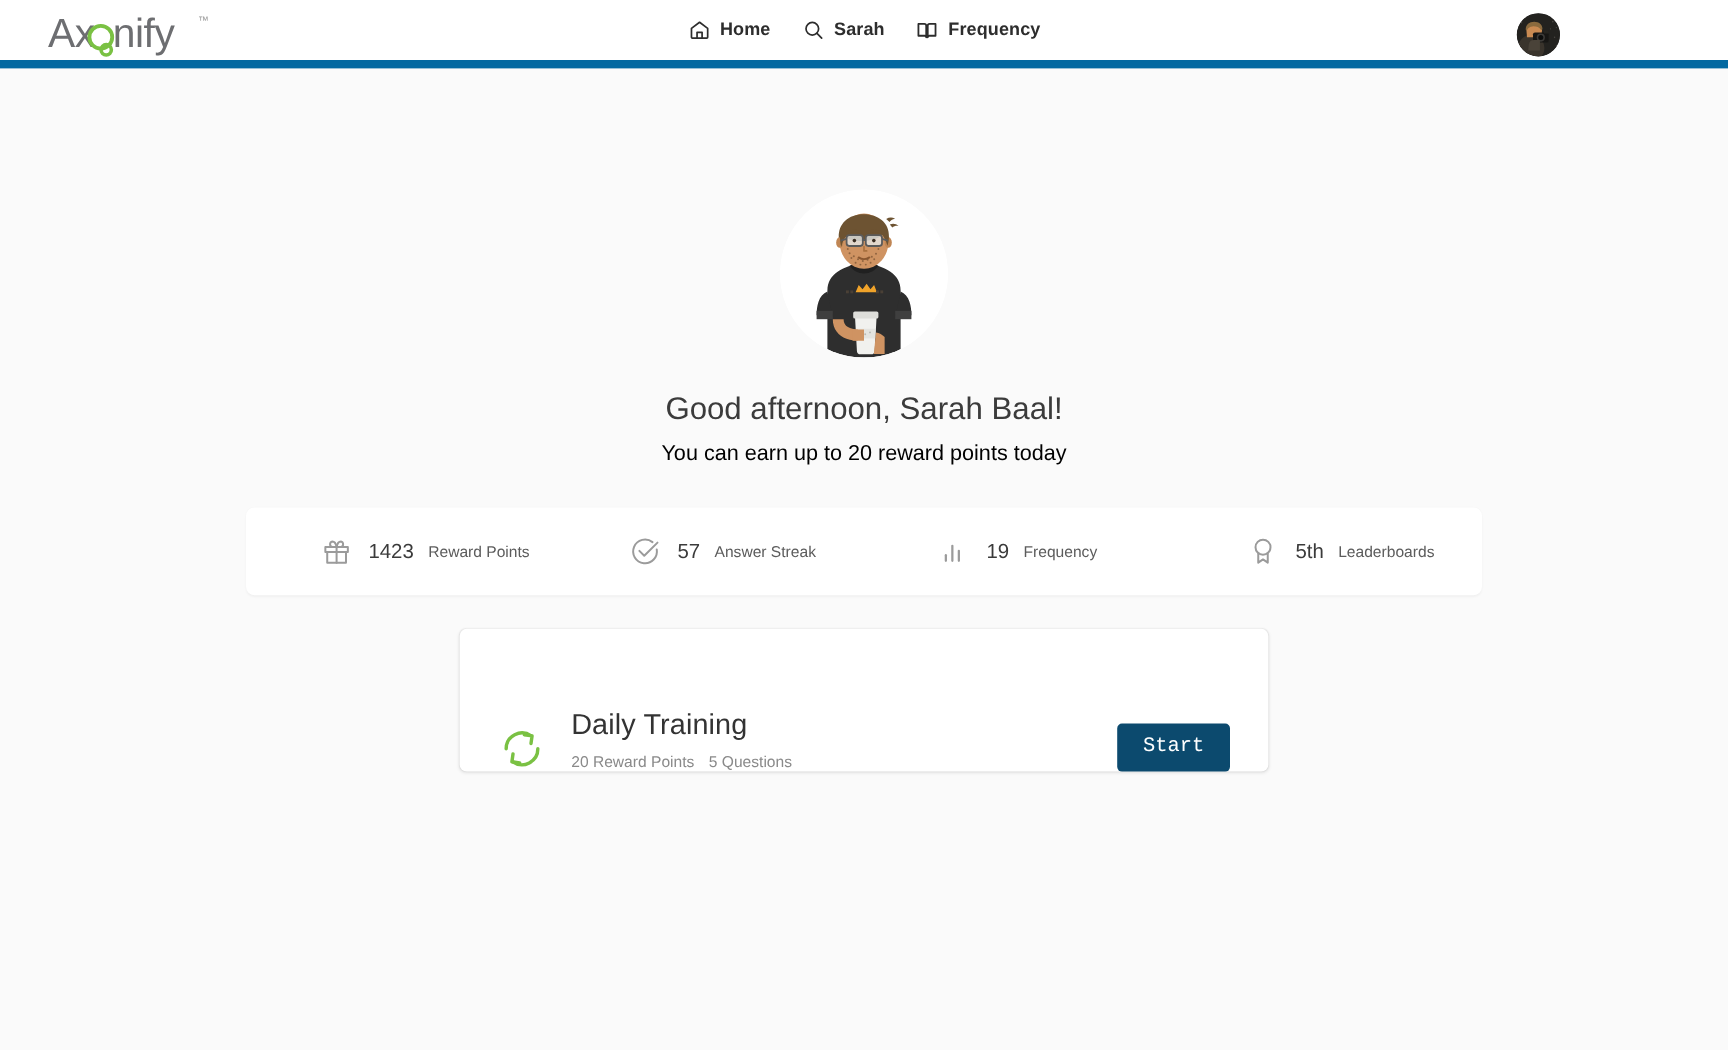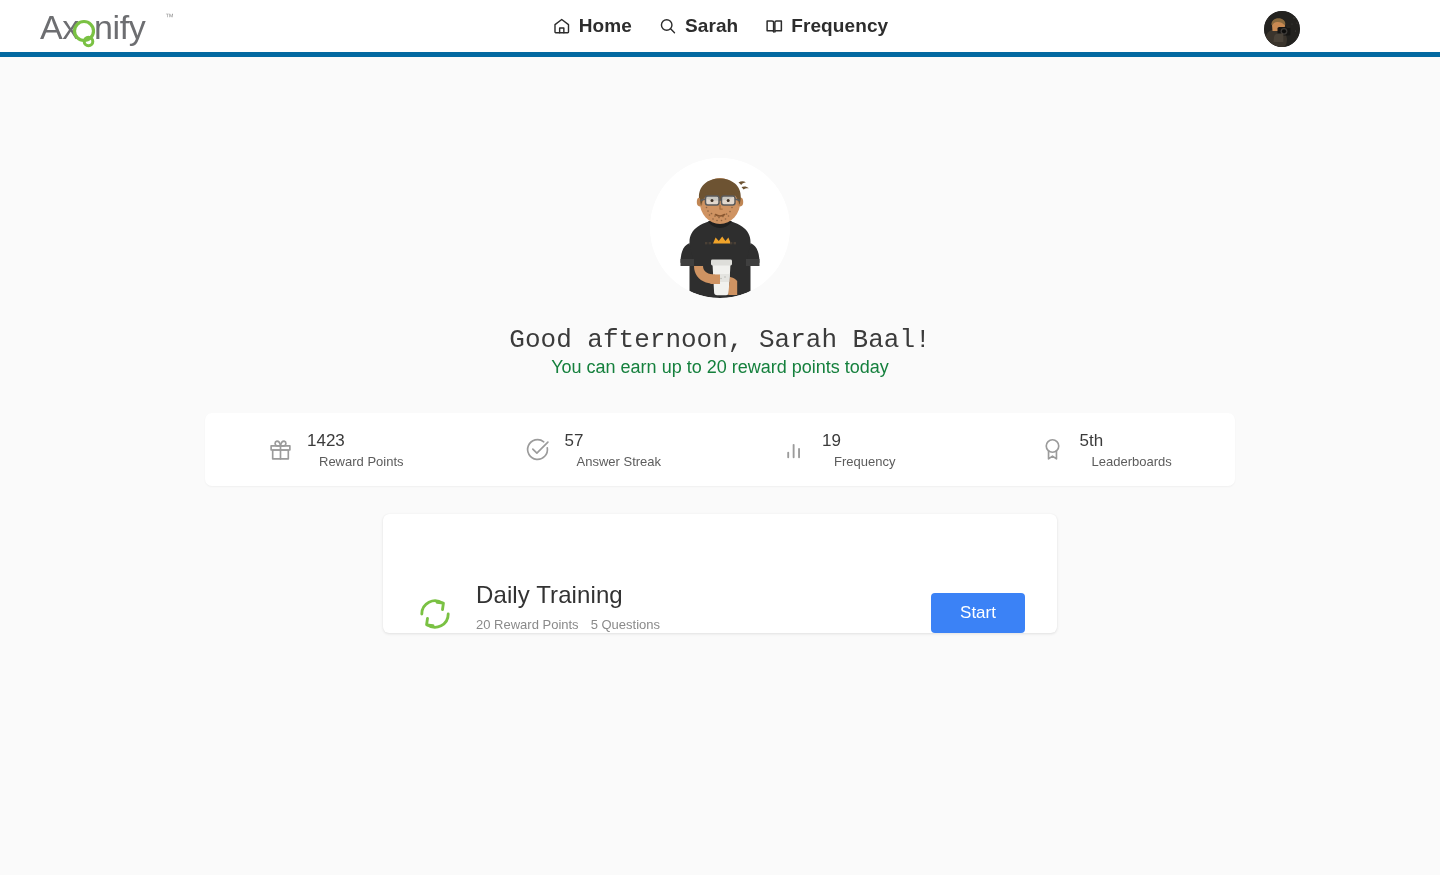--- a/index.html
+++ b/index.html
@@ -17,21 +17,21 @@
     -webkit-font-smoothing: antialiased;
   }
 
   
   .header {
     position: relative;
     height: 57px;
     background: #ffffff;
     display: flex;
     align-items: center;
-    border-bottom: 5px solid #0369a1;
+    border-bottom: 7px solid #0369a1;
   }
 
   .logo-wrap {
     position: absolute;
     left: 40px;
     top: 9px;
     display: flex;
     align-items: flex-start;
     height: 40px;
   }
@@ -52,21 +52,21 @@
     align-items: center;
     gap: 0px;
   }
   .nav-item {
     display: flex;
     align-items: center;
     gap: 8px;
     padding: 6px 13px;
     cursor: pointer;
     color: #2d2d2d;
-    font-size: 19px;
+    font-size: 15px;
     line-height: 20px;
     border-radius: 4px;
     white-space: nowrap;
   }
   .nav-icon {
     display: flex;
     align-items: center;
     justify-content: center;
     width: 19px;
     height: 19px;
@@ -109,27 +109,27 @@
   }
   .hero-avatar svg { display: block; }
 
   .greeting {
     margin-top: 26px;
     font-size: 26px;
     line-height: 32px;
     font-weight: 400;
     color: #3b3b3b;
     text-align: left;
-    font-family: Liberation Mono, monospace;
   }
   .subgreeting {
+    margin-top: 10px;
     font-size: 18px;
     line-height: 22px;
     font-weight: 400;
-    color: #15803d;
+    color: #000000;
     text-align: right;
   }
 
   
   .stats-bar {
     margin-top: 35px;
     width: 1030px;
     height: 73px;
     background: #ffffff;
     border-radius: 7px;
@@ -148,21 +148,21 @@
   .stat:nth-child(1) { padding-left: 62px; }
   .stat-icon {
     width: 26px;
     height: 26px;
     flex: 0 0 26px;
     display: flex;
     align-items: center;
     justify-content: center;
     color: #9b9b9b;
   }
-  .stat-text { display: flex; flex-direction: column; justify-content: center; }
+  .stat-text { display: flex; flex-direction: row; justify-content: center; }
   .stat-value {
     font-size: 17px;
     line-height: 21px;
     color: #3b3b3b;
     font-weight: 400;
   }
   .stat-label {
     font-size: 13px;
     line-height: 17px;
     color: #5c5c5c;
@@ -203,25 +203,25 @@
     margin-top: 7px;
     display: flex;
     align-items: center;
     gap: 12px;
     font-size: 13px;
     line-height: 17px;
     color: #8a8a8a;
   }
   .start-btn {
     flex: 0 0 auto;
-    background: #3b82f6;
+    background: #0c4a6e;
     color: #ffffff;
     border: 0;
     border-radius: 4px;
-    font-family: Liberation Sans, sans-serif;
+    font-family: Liberation Mono, monospace;
     font-size: 17px;
     line-height: 20px;
     font-weight: 400;
     width: 94px;
     height: 40px;
     cursor: pointer;
   }
 </style>
 </head>
 <body>

